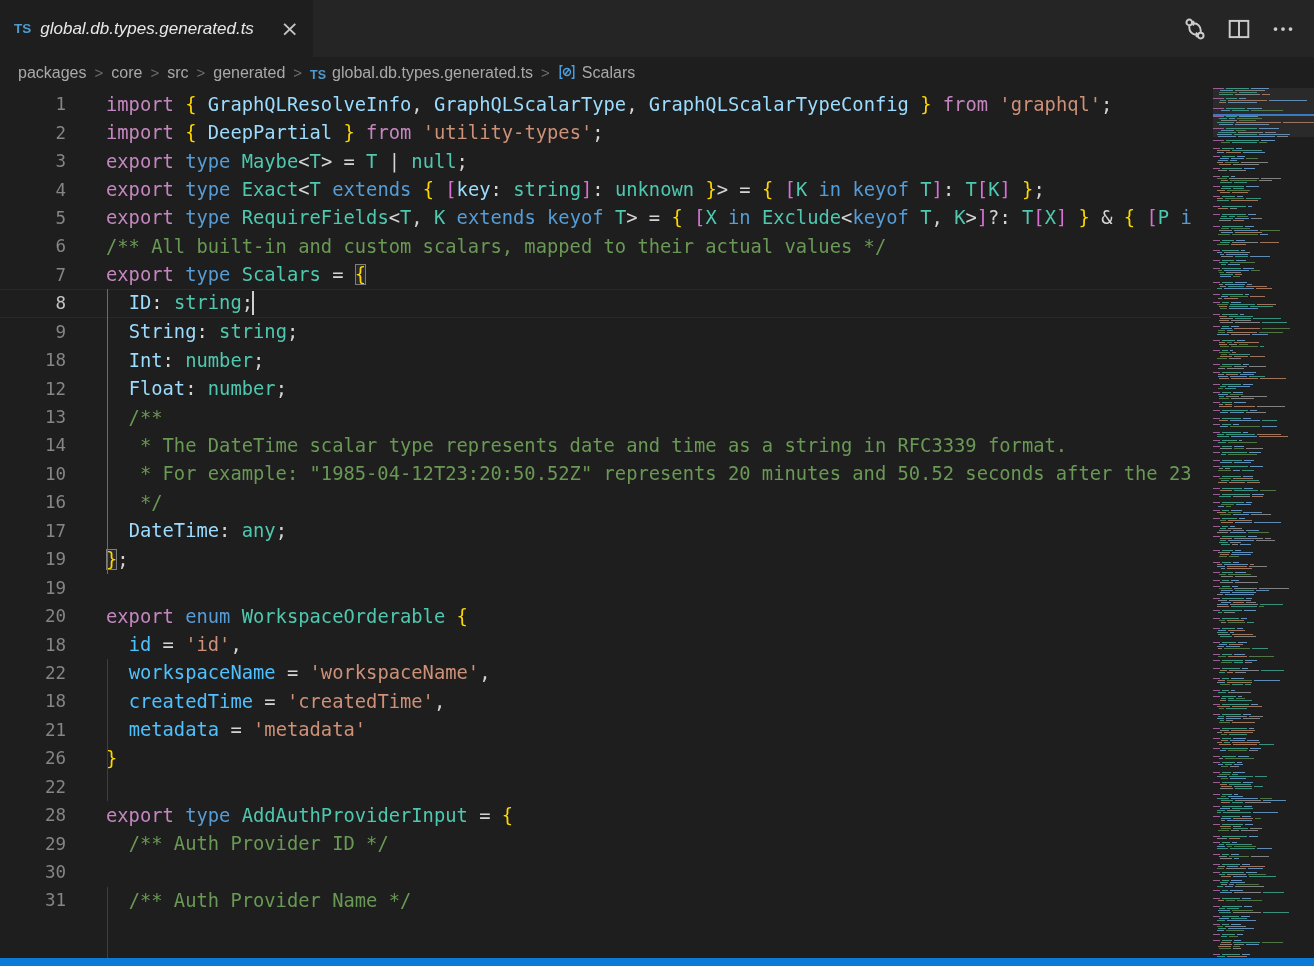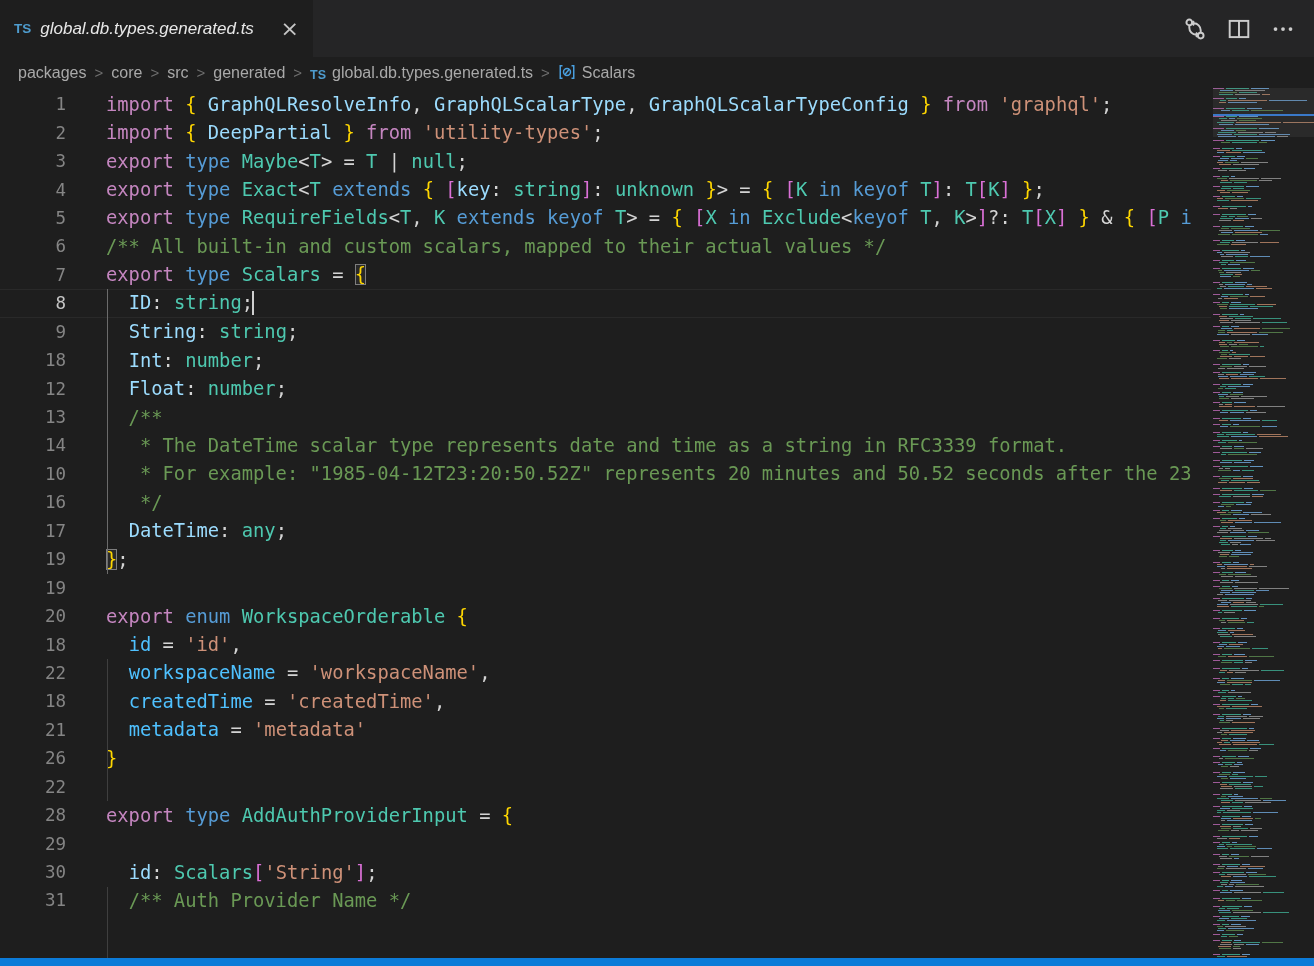--- a/index.html
+++ b/index.html
@@ -241,24 +241,24 @@
       <div class="row">
         <span class="ln">22</span>
         <span class="code"></span>
       </div>
       <div class="row">
         <span class="ln">28</span>
         <span class="code"><span class="tk-kw1">export </span><span class="tk-kw2">type </span><span class="tk-typ">AddAuthProviderInput</span><span class="tk-pun"> = </span><span class="tk-br1">{</span></span>
       </div>
       <div class="row">
         <span class="ln">29</span>
+        <span class="code"><span class="tk-pun">  </span><span class="tk-com">/** Auth Provider ID */</span></span>
       </div>
       <div class="row">
         <span class="ln">30</span>
-        <span class="code"><span class="tk-pun">  </span><span class="tk-prop">id</span><span class="tk-pun">: </span><span class="tk-typ">Scalars</span><span class="tk-br2">[</span><span class="tk-str">'String'</span><span class="tk-br2">]</span><span class="tk-pun">;</span></span>
       </div>
       <div class="row">
         <span class="ln">31</span>
         <span class="code"><span class="tk-pun">  </span><span class="tk-com">/** Auth Provider Name */</span></span>
       </div>
       <div class="guide active" style="left: 107px; top: 201.15px; height: 284.5px;"></div>
       <div class="guide" style="left: 107px; top: 571px; height: 142.25px;"></div>
       <div class="guide" style="left: 107px; top: 798.6px; height: 85.35px;"></div>
     </div>
   <div class="minimap" id="minimap">

